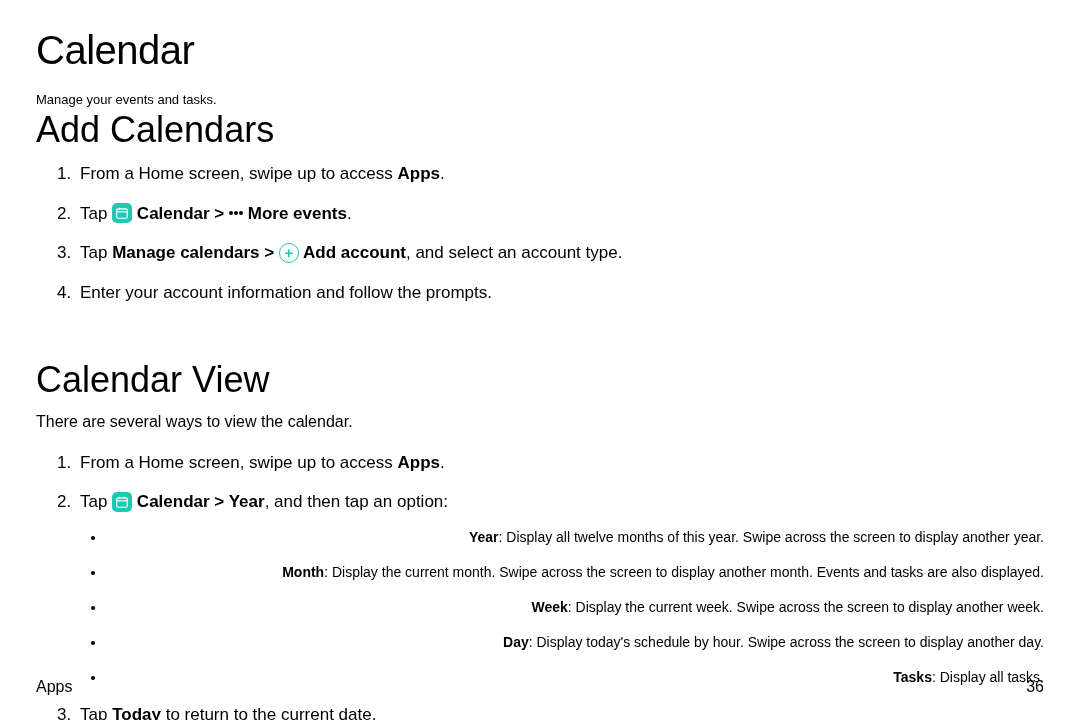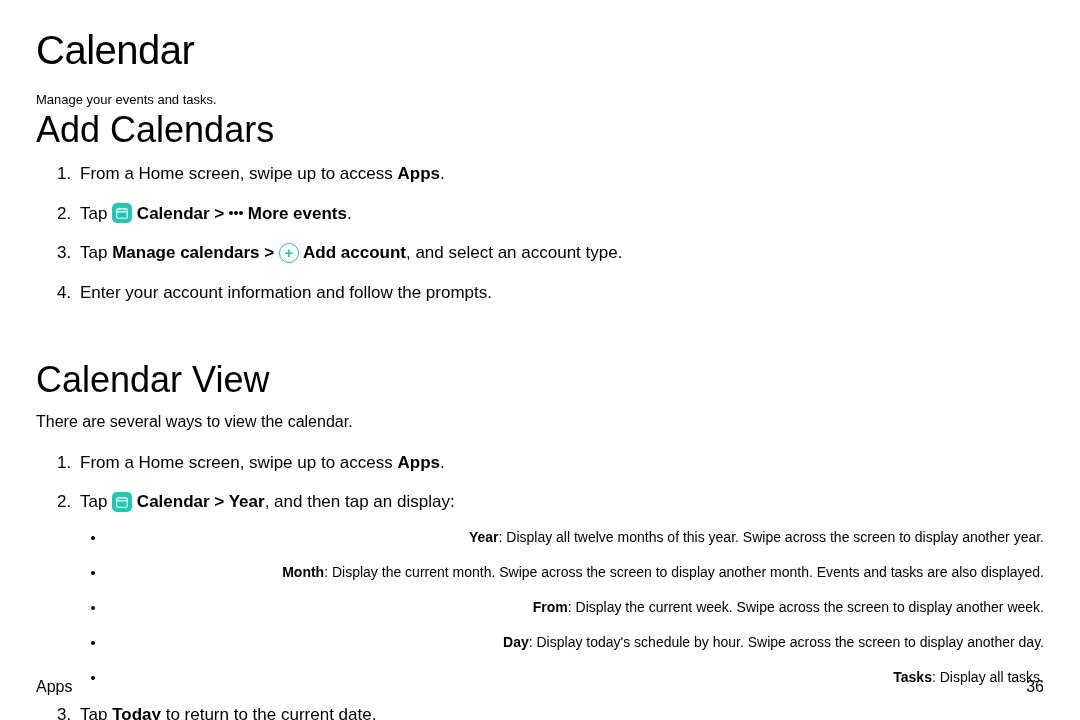--- a/index.html
+++ b/index.html
@@ -156,26 +156,26 @@
         <span>From a Home screen, swipe up to access </span><span class="b">Apps</span><span>.</span>
       </li>
       <li>
         <span>Tap </span><span class="icon cal-icon">
             <svg viewBox="0 0 24 24">
               <rect x="3" y="5" width="18" height="16" rx="2" fill="none" stroke="#fff" stroke-width="2"></rect>
               <line x1="3" y1="10" x2="21" y2="10" stroke="#fff" stroke-width="2"></line>
               <line x1="8" y1="3" x2="8" y2="7" stroke="#fff" stroke-width="2"></line>
               <line x1="16" y1="3" x2="16" y2="7" stroke="#fff" stroke-width="2"></line>
             </svg>
-          </span><span class="b"> Calendar</span><span class="b"> &gt; </span><span class="b">Year</span><span>, and then tap an display:</span>
+          </span><span class="b"> Calendar</span><span class="b"> &gt; </span><span class="b">Year</span><span>, and then tap an option:</span>
 
         <ul class="bullets">
           <li><span class="b">Year</span><span>: Display all twelve months of this year. Swipe across the screen to display another year.</span></li>
           <li><span class="b">Month</span><span>: Display the current month. Swipe across the screen to display another month. Events and tasks are also displayed.</span></li>
-          <li><span class="b">From</span><span>: Display the current week. Swipe across the screen to display another week.</span></li>
+          <li><span class="b">Week</span><span>: Display the current week. Swipe across the screen to display another week.</span></li>
           <li><span class="b">Day</span><span>: Display today's schedule by hour. Swipe across the screen to display another day.</span></li>
           <li><span class="b">Tasks</span><span>: Display all tasks.</span></li>
         </ul>
       </li>
       <li>
         <span>Tap </span><span class="b">Today</span><span> to return to the current date.</span>
       </li>
     </ol>
   </div>
 

